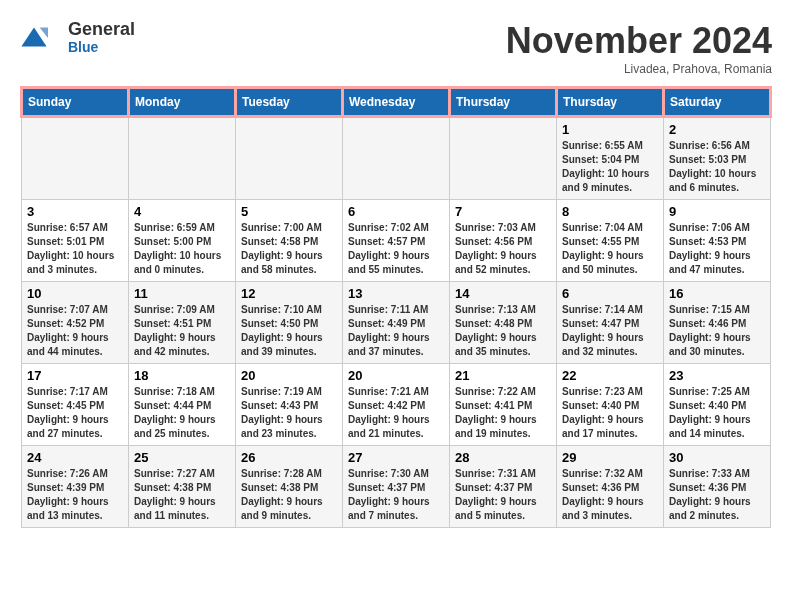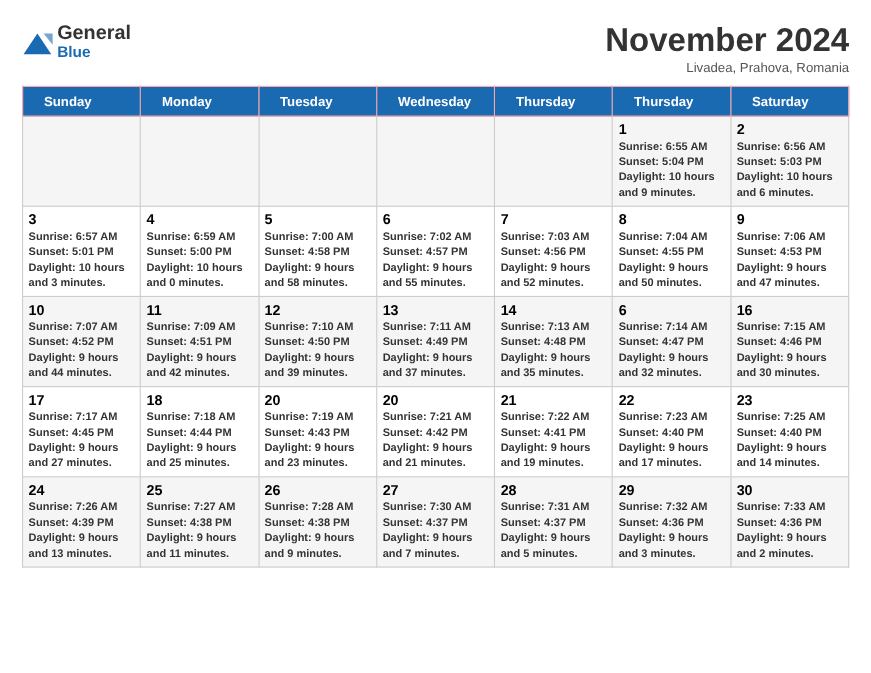--- a/index.html
+++ b/index.html
@@ -11,22 +11,22 @@
       padding: 20px;
     }
     .header-area {
       display: flex;
       justify-content: space-between;
       align-items: flex-start;
       margin-bottom: 10px;
     }
     .logo {
       display: flex;
-      align-items: flex-end;
-      gap: 4px;
+      align-items: center;
+      gap: 20px;
     }
     .logo-text {
       display: flex;
       flex-direction: column;
       line-height: 1.1;
     }
     .logo-general {
       font-size: 18px;
       font-weight: bold;
       color: #333;
@@ -37,41 +37,41 @@
       color: #1a6ab1;
     }
     .logo-icon {
       width: 28px;
       height: 28px;
     }
     .title-area {
       text-align: right;
     }
     .main-title {
-      font-size: 30px;
+      font-size: 36px;
       font-weight: bold;
       color: #333;
     }
     .subtitle {
       font-size: 12px;
       color: #555;
     }
     table {
       width: 100%;
       border-collapse: collapse;
       font-size: 11px;
     }
     thead tr th {
       background-color: #1a6ab1;
       color: white;
       text-align: left;
-      padding: 6px 19px;
+      padding: 6px 5px;
       font-size: 12px;
       font-weight: bold;
-      border: 1px solid #fca5a5;
+      border: 3px solid #fca5a5;
     }
     tbody tr td {
       border: 1px solid #ccc;
       vertical-align: top;
       padding: 4px 5px;
       height: 80px;
       width: 107px;
     }
     tbody tr:nth-child(odd) td {
       background-color: #f5f5f5;

